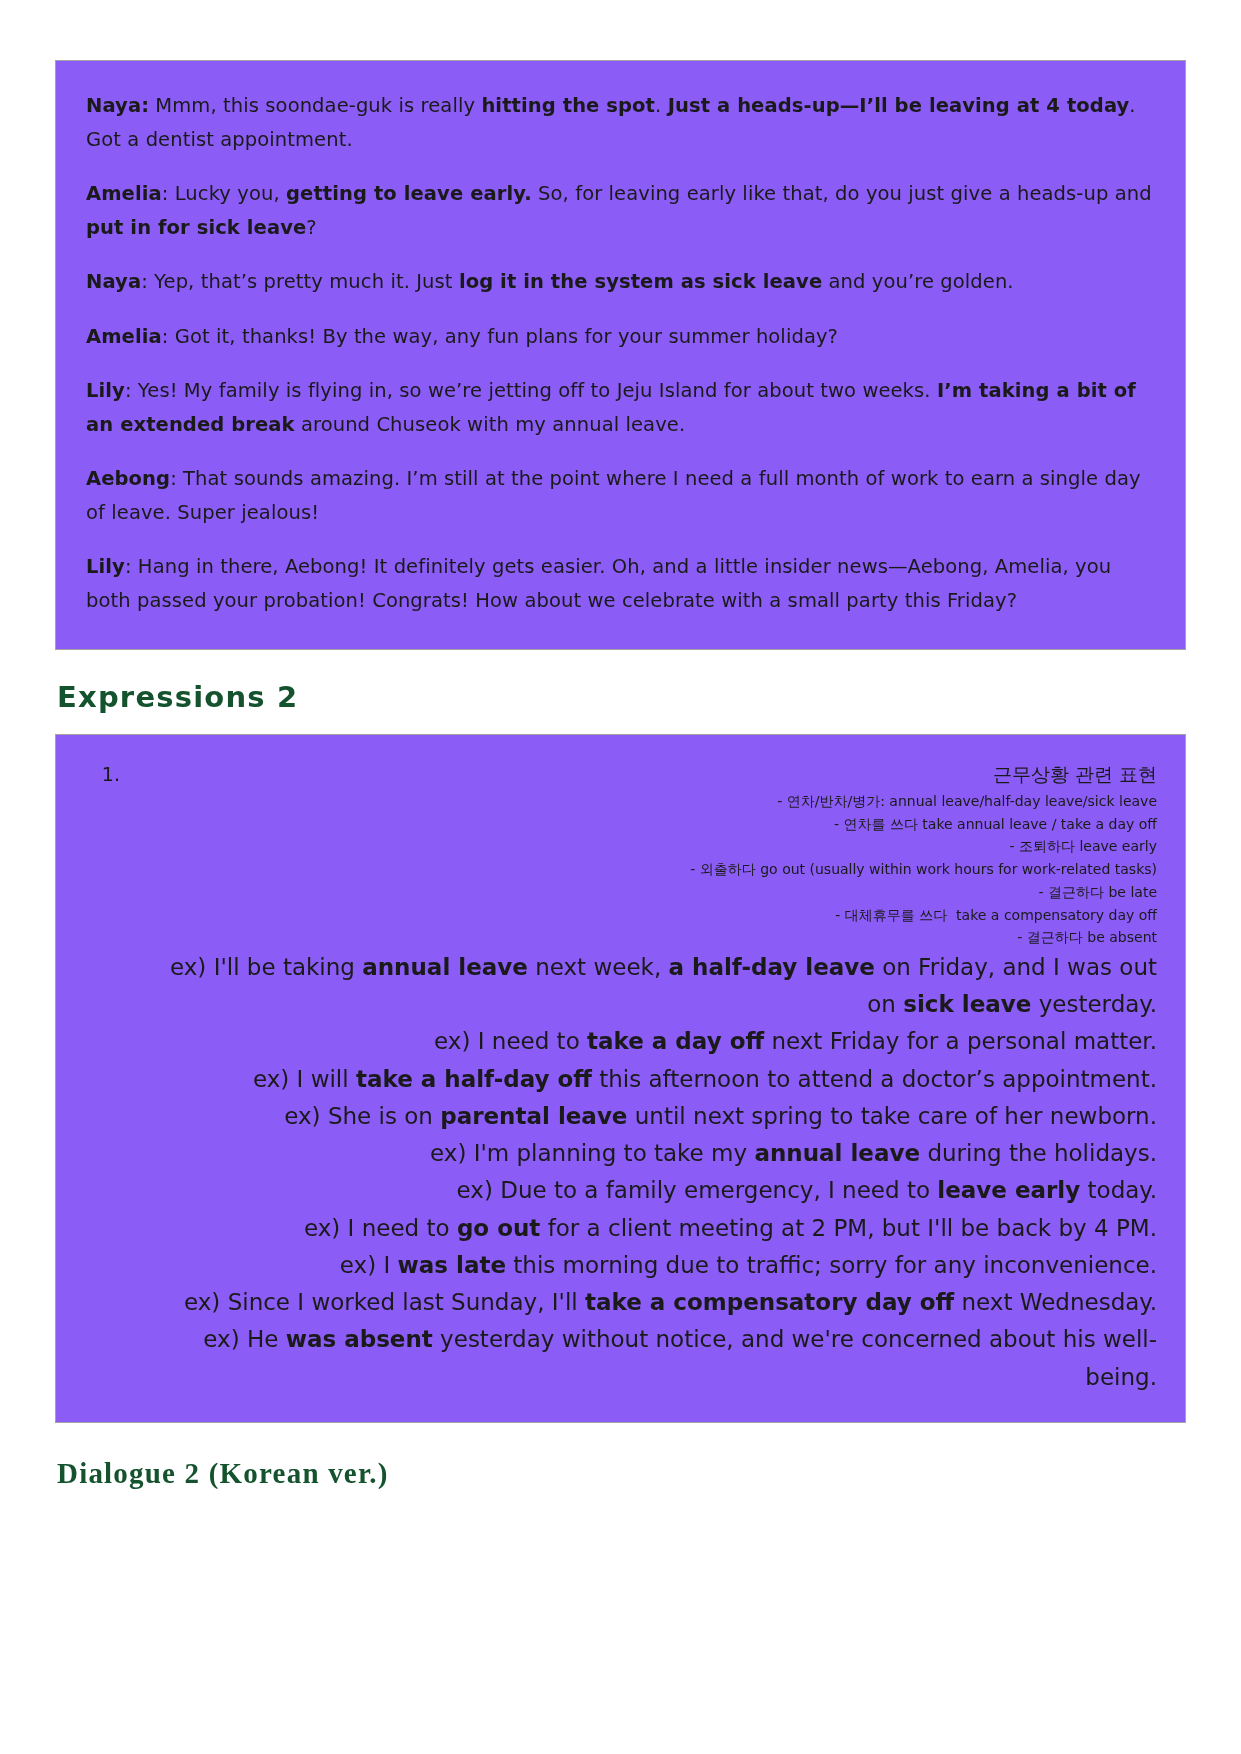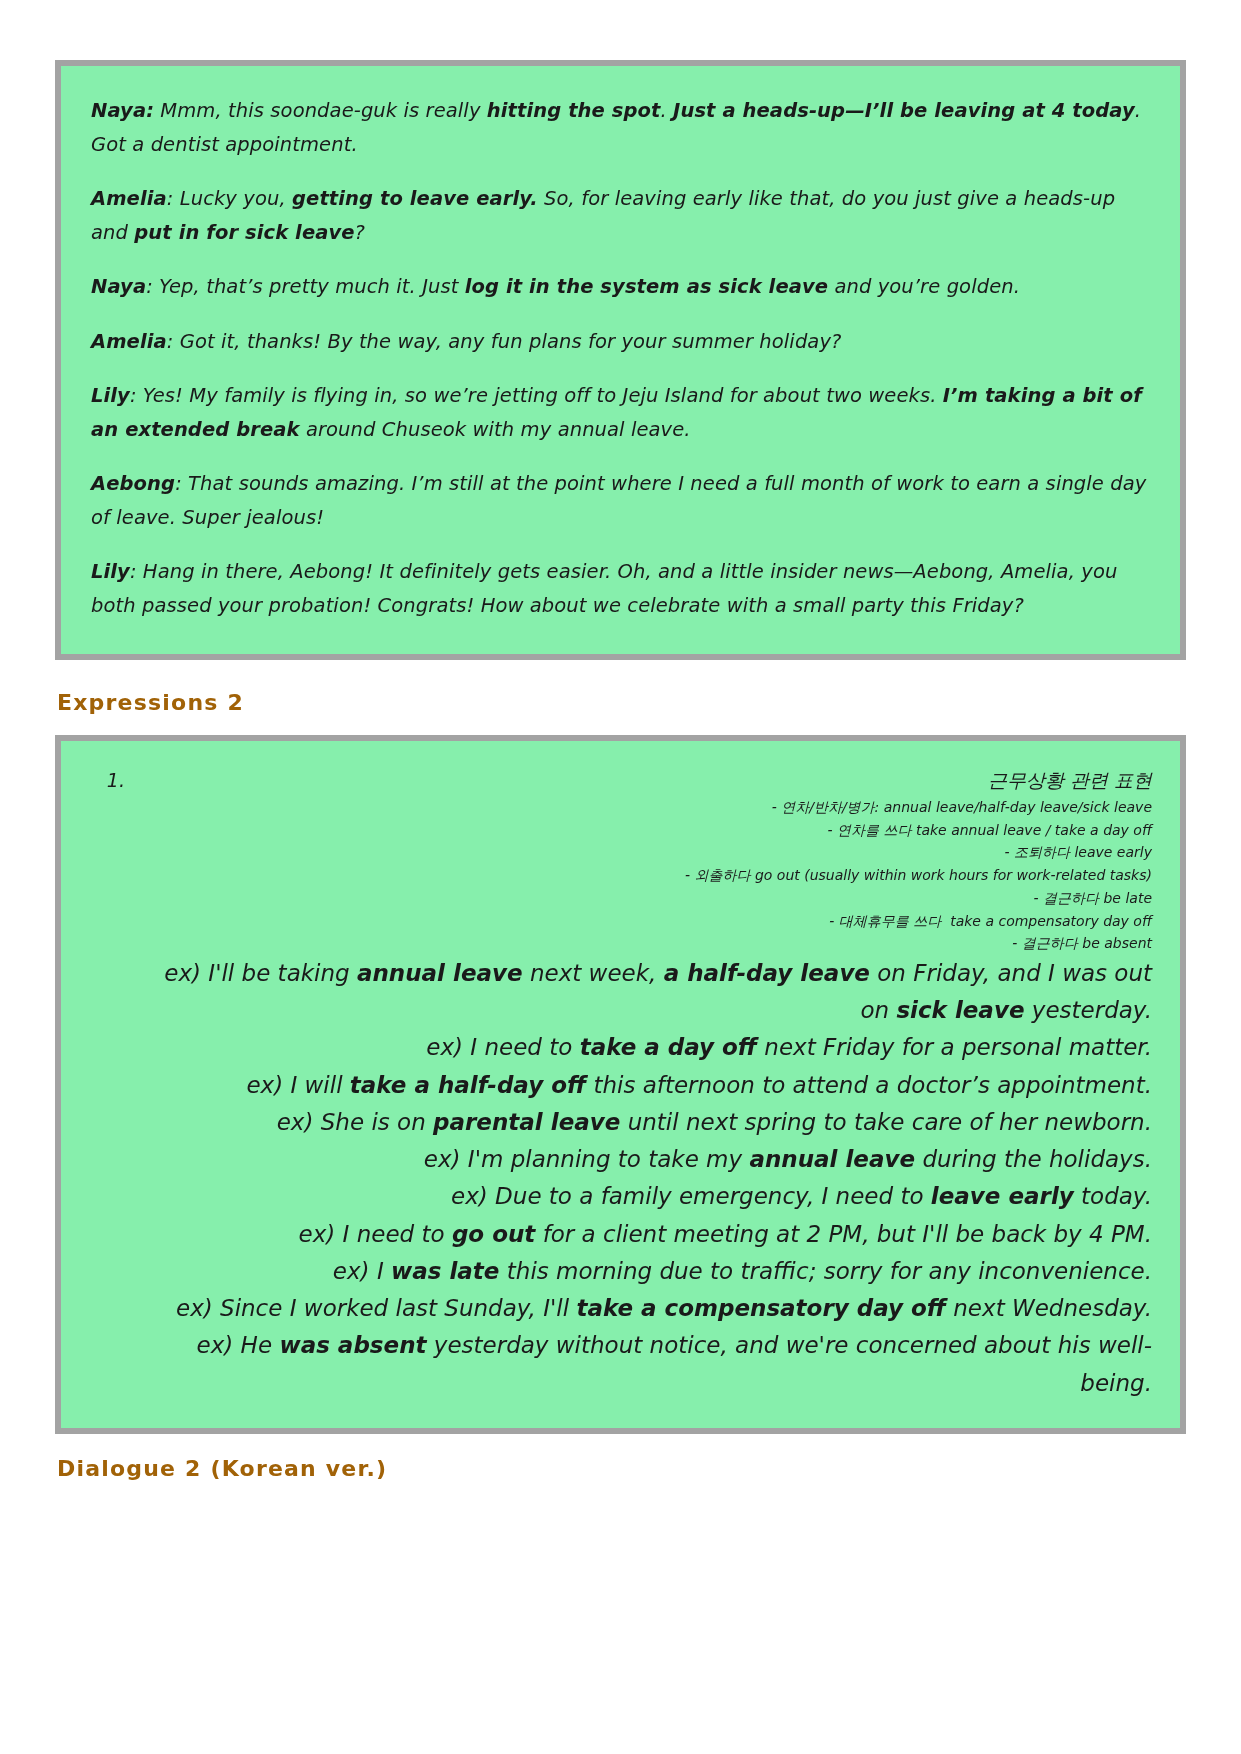--- a/index.html
+++ b/index.html
@@ -14,53 +14,53 @@
     color: #1a1a1a;
     -webkit-font-smoothing: antialiased;
   }
   .page {
     width: 1241px;
     min-height: 1754px;
     box-sizing: border-box;
     padding: 60px 55px 40px 55px;
   }
   .panel {
-    border: 6px solid #a3a3a3;
-    background: #86efac;
+    border: 1px solid #a3a3a3;
+    background: #8b5cf6;
     box-sizing: border-box;
-    font-style: italic;
   }
   
   .dialogue-panel {
     padding: 28px 30px 30px 30px;
   }
   .dialogue-line {
     font-size: 19.5px;
     line-height: 1.72;
     margin: 0 0 21px 0;
     color: #1a1a1a;
     letter-spacing: 0.1px;
   }
   .dialogue-line:last-child {
     margin-bottom: 2px;
   }
   .dialogue-line b {
     font-weight: bold;
   }
   
   .section-heading {
-    font-size: 22px;
+    font-size: 29px;
     font-weight: bold;
     letter-spacing: 1.2px;
     margin: 30px 0 20px 2px;
-    color: #a16207;
+    color: #14532d;
   }
   .section-heading.last {
-    margin-top: 22px;
+    margin-top: 34px;
     margin-bottom: 0;
+    font-family: Liberation Serif, serif;
   }
   
   .expr-panel {
     padding: 24px 28px 26px 28px;
   }
   .expr-list {
     margin: 0;
     padding-left: 42px;
     font-size: 19px;
     line-height: 1.62;

